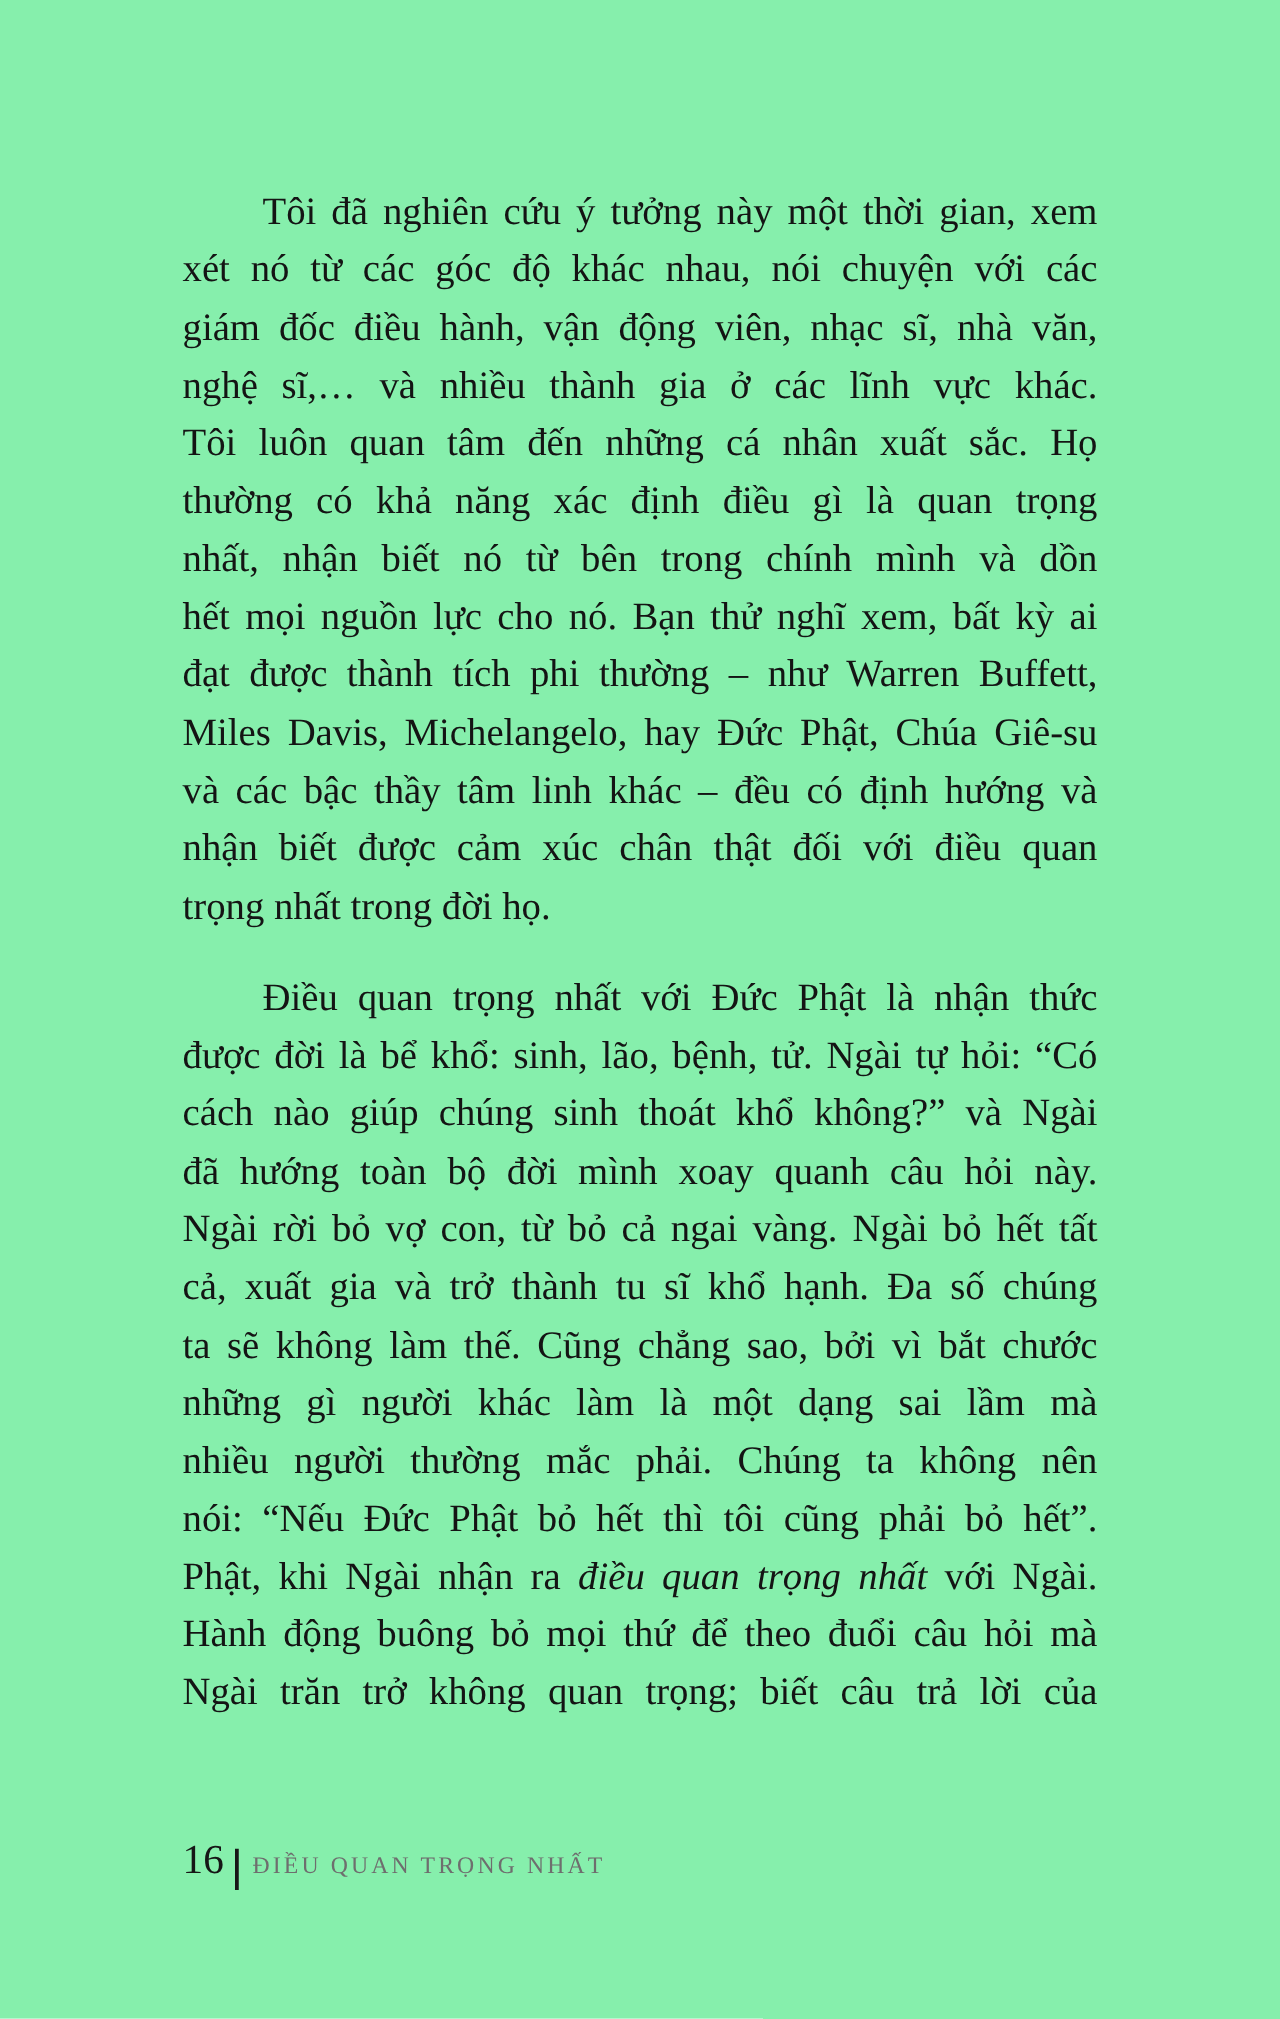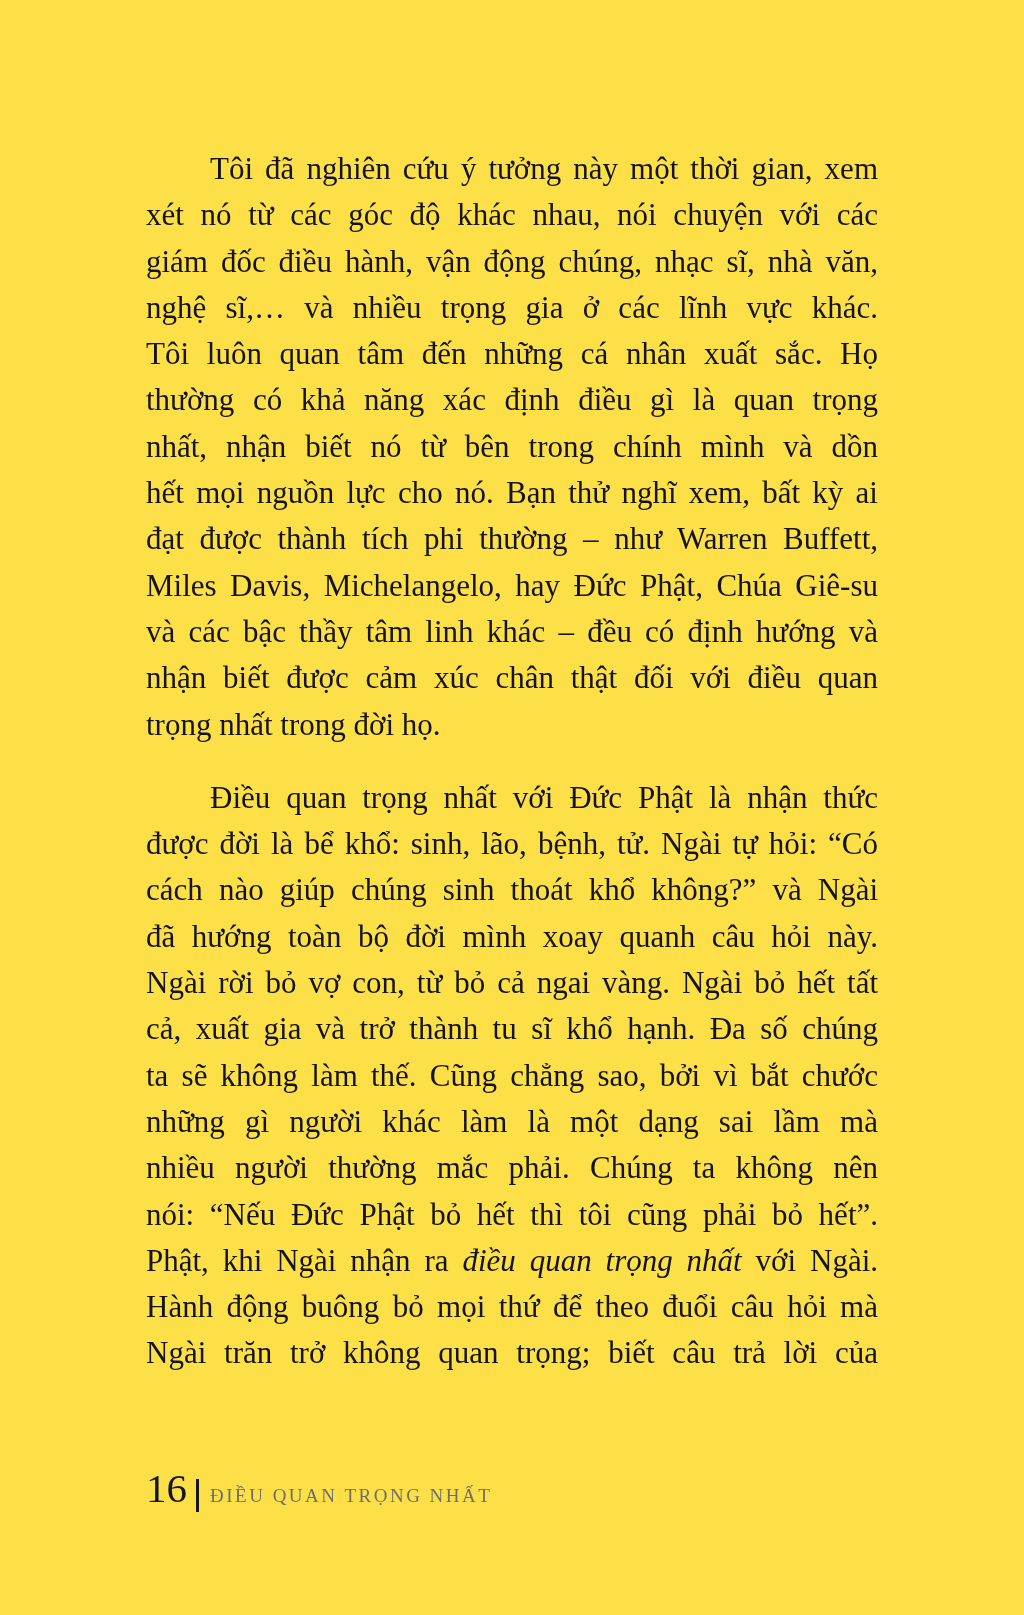--- a/index.html
+++ b/index.html
@@ -2,21 +2,21 @@
 <html><head>
 <meta charset="utf-8">
 <style>
   * { margin: 0; padding: 0; box-sizing: border-box; }
   html, body { width: 1024px; background: #ffffff; }
   body { font-family: "Liberation Serif", "DejaVu Serif", serif; }
   .page {
     position: relative;
     width: 1024px;
     height: 1615px;
-    background: #fde047;
+    background: #86efac;
     overflow: hidden;
   }
   .text-block {
     position: absolute;
     left: 146px;
     top: 146px;
     width: 732px;
     color: #141414;
     font-size: 31px;
     line-height: 46.3px;
@@ -33,21 +33,21 @@
   .line em { font-style: italic; }
   .footer {
     position: absolute;
     left: 146px;
     top: 1468px;
     display: flex;
     align-items: baseline;
     color: #141414;
   }
   .page-num {
-    font-size: 41px;
+    font-size: 33px;
     line-height: 40px;
     color: #161616;
   }
   .sep-bar {
     width: 3px;
     height: 33px;
     background: #161616;
     margin: 0 11px 0 9px;
     align-self: flex-end;
     transform: translateY(4px);
@@ -62,22 +62,22 @@
 </head>
 <body>
 
 <div class="page">
 
   <div class="text-block">
 
     <div class="paragraph">
       <div class="line indent">Tôi đã nghiên cứu ý tưởng này một thời gian, xem</div>
       <div class="line">xét nó từ các góc độ khác nhau, nói chuyện với các</div>
-      <div class="line">giám đốc điều hành, vận động chúng, nhạc sĩ, nhà văn,</div>
-      <div class="line">nghệ sĩ,… và nhiều trọng gia ở các lĩnh vực khác.</div>
+      <div class="line">giám đốc điều hành, vận động viên, nhạc sĩ, nhà văn,</div>
+      <div class="line">nghệ sĩ,… và nhiều thành gia ở các lĩnh vực khác.</div>
       <div class="line">Tôi luôn quan tâm đến những cá nhân xuất sắc. Họ</div>
       <div class="line">thường có khả năng xác định điều gì là quan trọng</div>
       <div class="line">nhất, nhận biết nó từ bên trong chính mình và dồn</div>
       <div class="line">hết mọi nguồn lực cho nó. Bạn thử nghĩ xem, bất kỳ ai</div>
       <div class="line">đạt được thành tích phi thường – như Warren Buffett,</div>
       <div class="line">Miles Davis, Michelangelo, hay Đức Phật, Chúa Giê-su</div>
       <div class="line">và các bậc thầy tâm linh khác – đều có định hướng và</div>
       <div class="line">nhận biết được cảm xúc chân thật đối với điều quan</div>
       <div class="line flush">trọng nhất trong đời họ.</div>
     </div>

